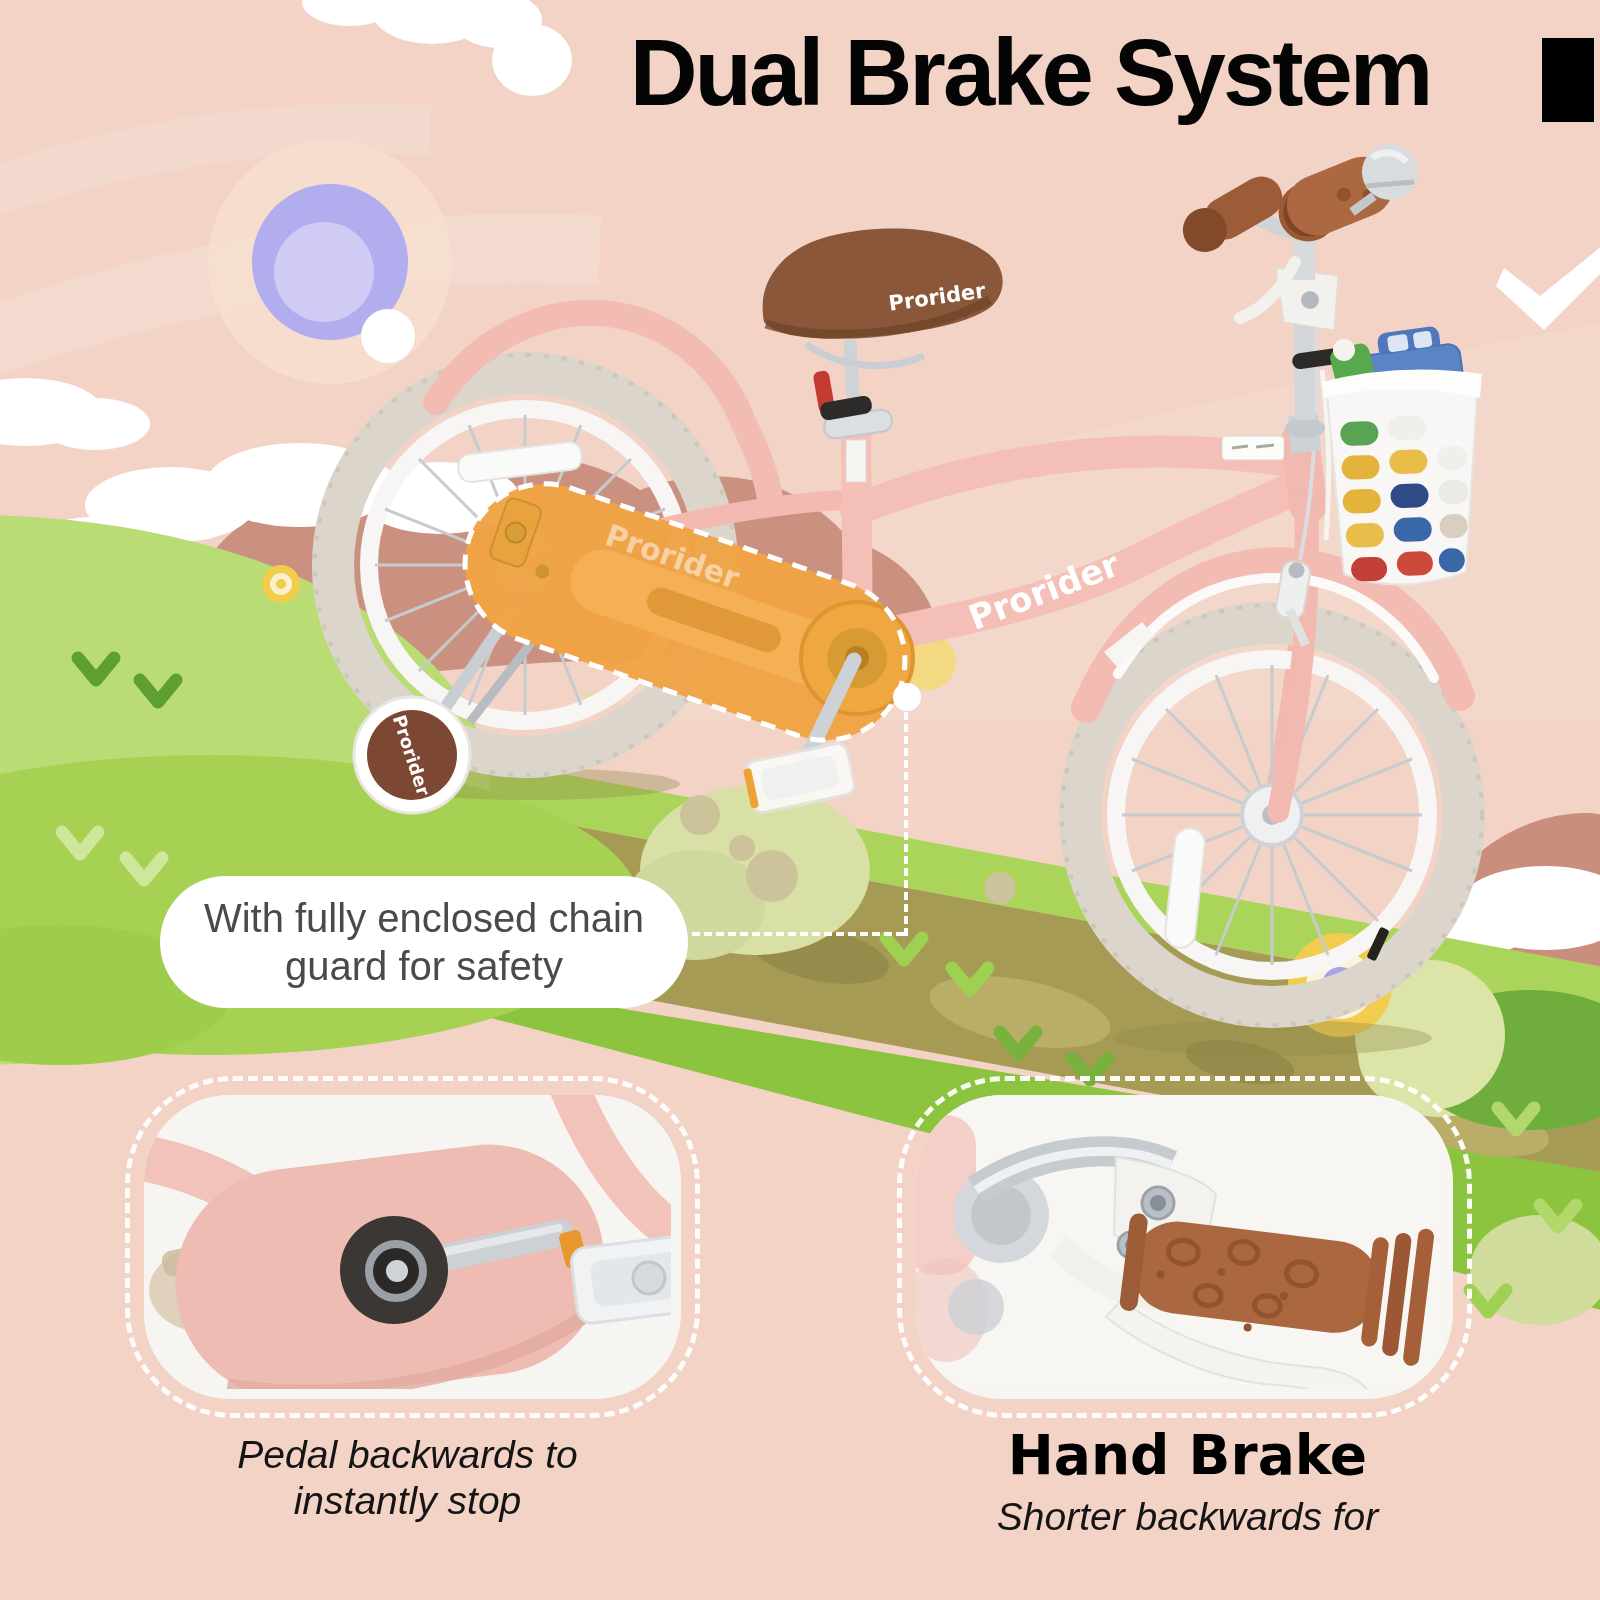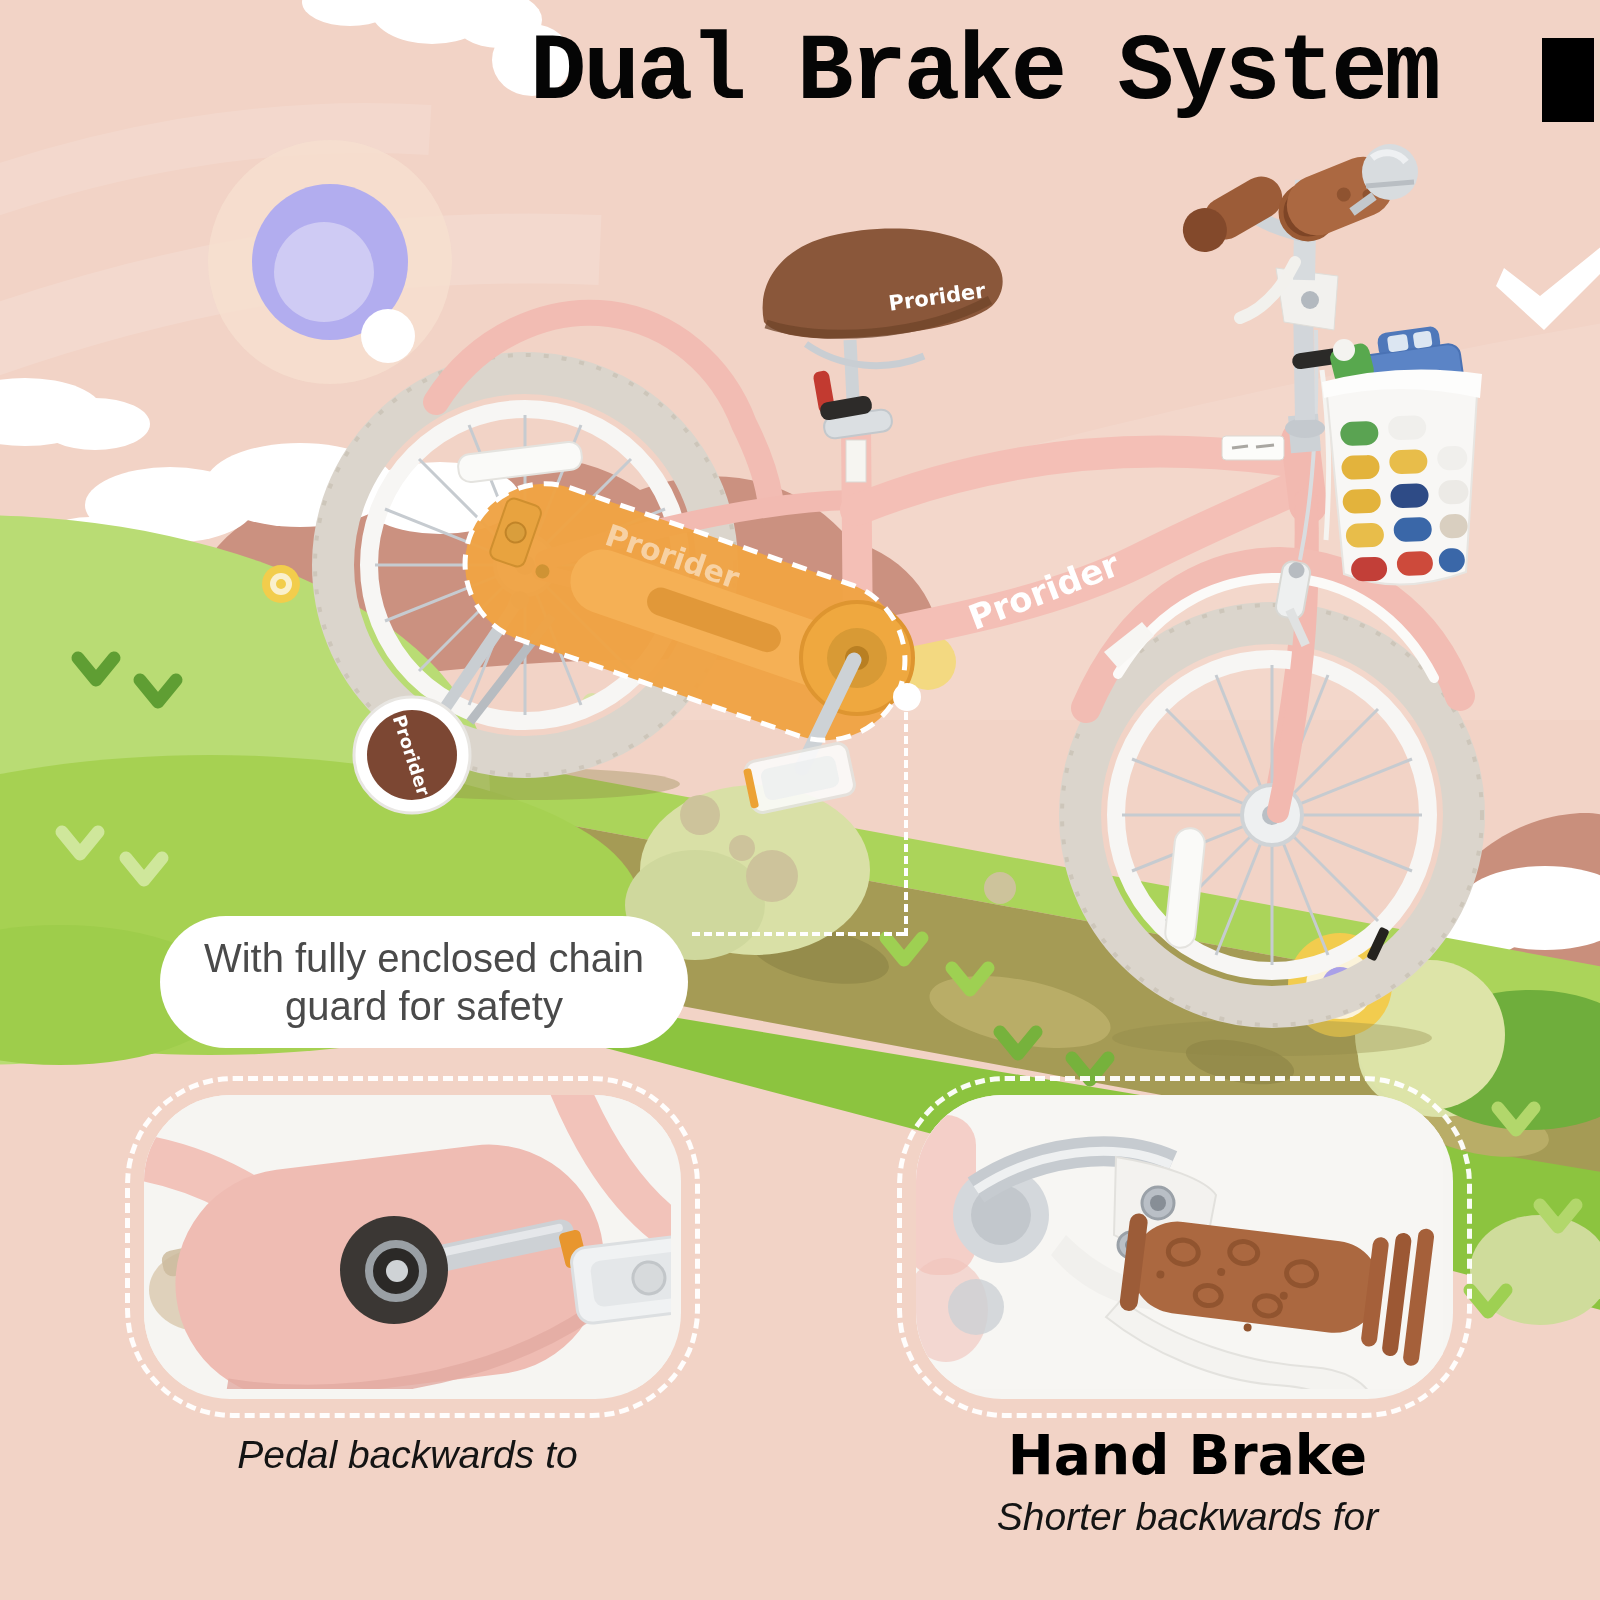--- a/index.html
+++ b/index.html
@@ -4,27 +4,27 @@
 <style>
   html,body{margin:0;padding:0;background:#fff;}
   .canvas{
     position:relative;width:1600px;height:1600px;overflow:hidden;
     background:#f2d3c6;
     font-family:"Liberation Sans", sans-serif;
   }
   .scene{position:absolute;left:0;top:0;width:1600px;height:1600px;}
   .page-title{
     position:absolute;left:530px;top:18px;width:1000px;height:120px;
-    font-family:Liberation Mono, monospace;
+    font-family:Liberation Sans, sans-serif;
     font-weight:bold;font-size:94px;letter-spacing:-3px;color:#050505;
-    white-space:nowrap;line-height:110px;
+    text-align:center;white-space:nowrap;line-height:110px;
   }
   .title-square{position:absolute;left:1542px;top:38px;width:52px;height:84px;background:#000;}
   .callout{
-    position:absolute;left:160px;top:916px;width:528px;height:132px;border-radius:70px;
+    position:absolute;left:160px;top:876px;width:528px;height:132px;border-radius:70px;
     background:#fff;display:flex;flex-direction:column;justify-content:center;align-items:center;
     color:#4a4a4a;font-size:40px;line-height:48px;text-align:center;
   }
   .conn-h{position:absolute;left:692px;top:932px;width:212px;height:0;border-top:4px dashed #fff;}
   .conn-v{position:absolute;left:904px;top:712px;width:0;height:224px;border-left:4px dashed #fff;}
   .conn-dot{position:absolute;left:893px;top:683px;width:28px;height:28px;border-radius:50%;background:#fff;}
   .inset{
     position:absolute;width:565px;height:332px;border:5px dashed rgba(255,255,255,.95);
     border-radius:108px;
   }
@@ -415,20 +415,21 @@
           <rect x="474" y="119" width="16" height="124" rx="8" fill="#9c5834"></rect>
           <rect x="496" y="112" width="16" height="138" rx="8" fill="#a5603a"></rect>
         </g>
       </svg>
     </div>
   </div>
 
   <div class="feature-caption caption-left">
     <p>
       <span>Pedal backwards to</span>
+      <span>instantly stop</span>
     </p>
   </div>
   <div class="feature-caption caption-right">
     <h2>Hand Brake</h2>
     <p>
       <span>Shorter backwards for</span>
     </p>
   </div>
 
 </div>

